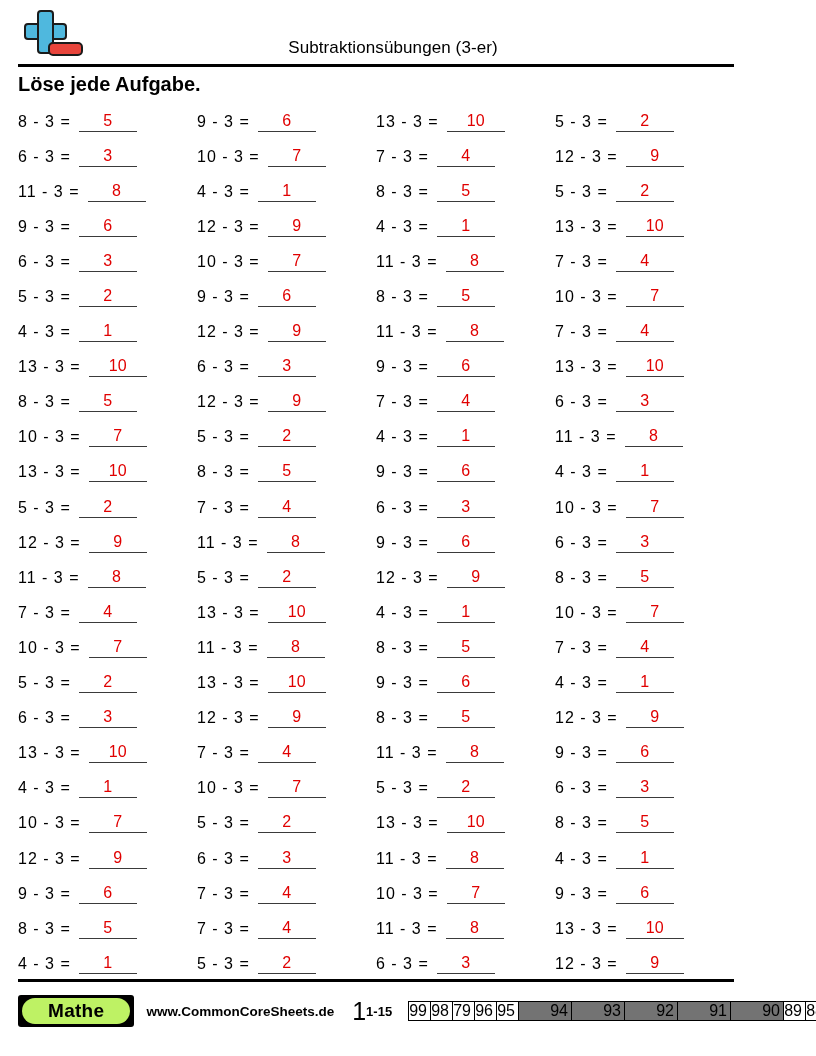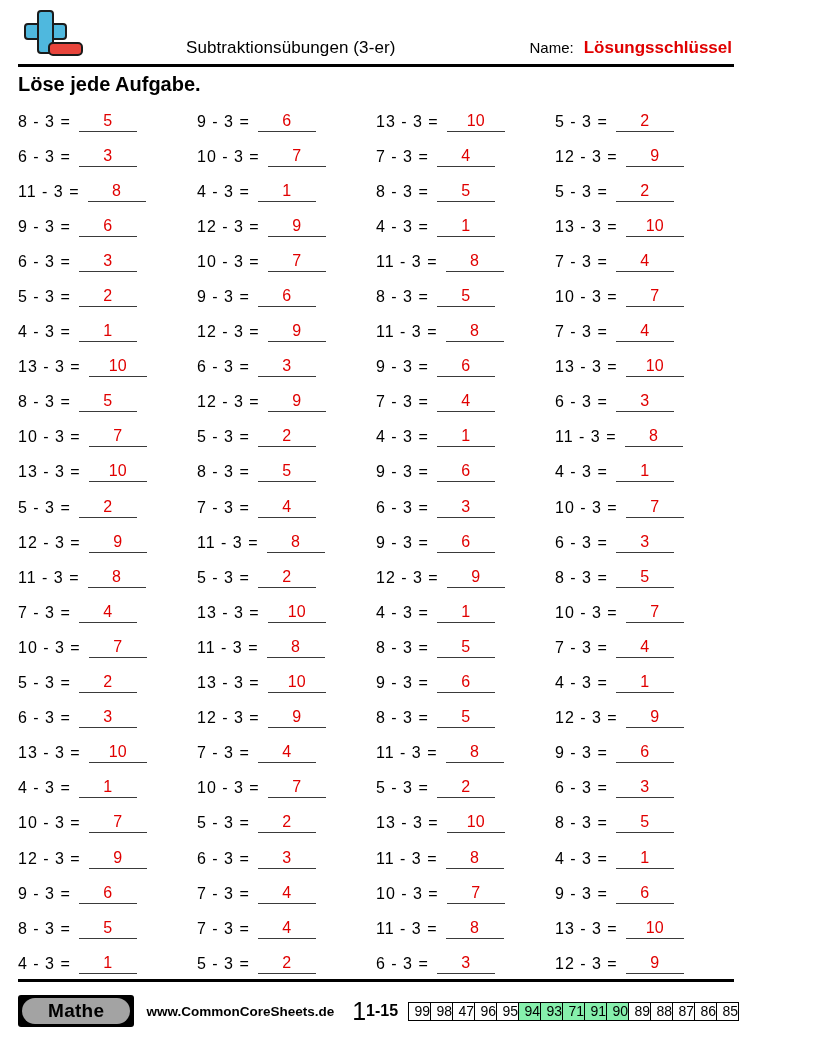--- a/index.html
+++ b/index.html
@@ -148,21 +148,21 @@
     display: flex;
     align-items: center;
   }
   .brand-pill {
     background: #000;
     border-radius: 3px;
     padding: 3px 4px;
     flex: 0 0 auto;
   }
   .brand-pill-inner {
-    background: #a3a3a3;
+    background: #bef264;
     border-radius: 999px;
     padding: 2px 26px;
     font-size: 19px;
     font-weight: bold;
     letter-spacing: 0.3px;
   }
   .site {
     font-size: 13.5px;
     font-weight: bold;
     margin-left: 12px;
@@ -174,54 +174,51 @@
     margin-left: 18px;
     flex: 0 0 auto;
   }
   .score-table {
     margin-left: auto;
     border-collapse: collapse;
     flex: 0 0 auto;
   }
   .score-table td {
     border: 1px solid #000;
-    font-size: 14px;
-    text-align: right;
+    font-size: 16px;
+    text-align: left;
     width: 21px;
     height: 15px;
     padding: 0;
   }
   .score-table td.rowhead {
     border: none;
     text-align: center;
-    padding-right: 10px;
+    padding-right: 16px;
     width: auto;
-    font-size: 16px;
+    font-size: 13px;
     font-weight: bold;
   }
   .score-table td.hl {
-    background: #86efac;
+    background: #737373;
+    padding-left: 31px;
   }
 </style>
 </head>
 <body>
 
 <div class="page">
 
   <div class="header">
     <div class="logo">
       <div class="plus-h"></div>
       <div class="plus-v"></div>
       <div class="minus"></div>
     </div>
     <div class="header-title">Subtraktionsübungen (3-er)</div>
-    <div class="name-block">
-      <span class="name-label">Name:</span>
-      <span class="name-value">Lösungsschlüssel</span>
-    </div>
   </div>
 
   <div class="instructions">Löse jede Aufgabe.</div>
 
   <div class="grid" id="problem-grid">
       <div class="col">
         <div class="problem">
           <span class="expr">8 - 3 =</span>
           <span class="answer-slot">5</span>
         </div>
@@ -635,26 +632,26 @@
       <div class="brand-pill-inner">Mathe</div>
     </div>
     <div class="site">www.CommonCoreSheets.de</div>
     <div class="page-num">1</div>
     <table class="score-table">
       <tbody id="score-body">
           <tr>
             <td class="rowhead">1-15</td>
             <td>99</td>
             <td>98</td>
-            <td>47</td>
+            <td>79</td>
             <td>96</td>
             <td>95</td>
             <td class="hl">94</td>
             <td class="hl">93</td>
-            <td class="hl">71</td>
+            <td class="hl">92</td>
             <td class="hl">91</td>
             <td class="hl">90</td>
             <td>89</td>
             <td>88</td>
             <td>87</td>
             <td>86</td>
             <td>85</td>
           </tr>
         </tbody>
     </table>

